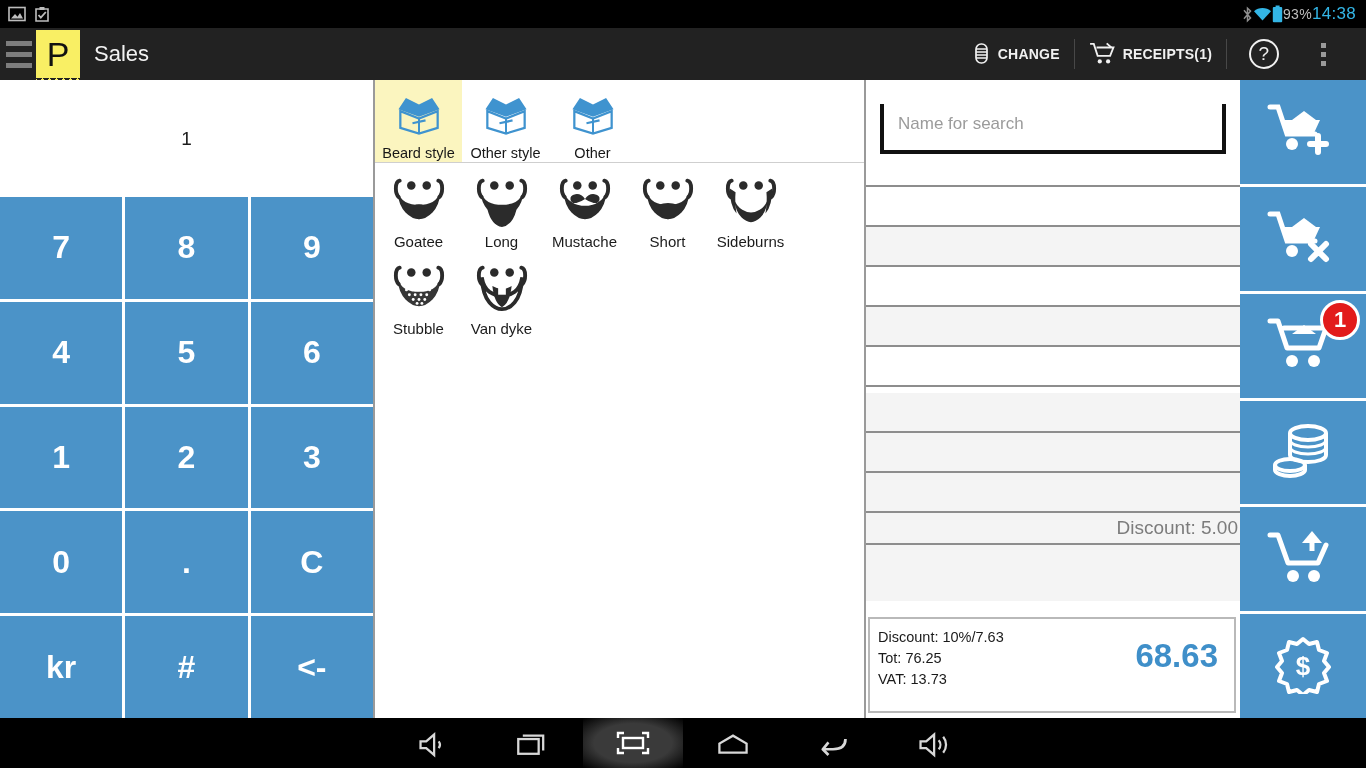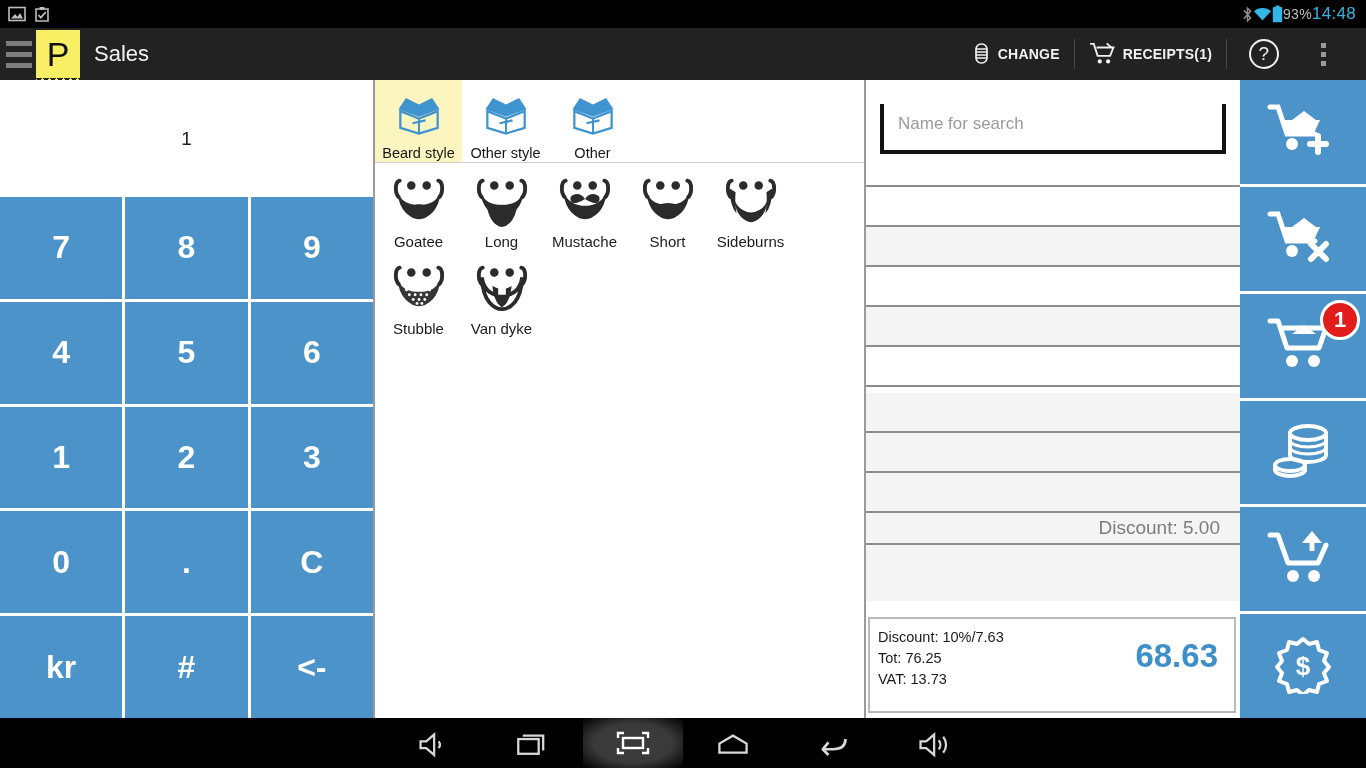--- a/index.html
+++ b/index.html
@@ -133,21 +133,21 @@
   .crow {
     display:flex; align-items:center; height: 40px; padding: 0 16px;
     border-bottom: 2px solid #8d8d8d; background:#f4f4f4; font-size: 19px;
     color:#101010; cursor:pointer;
   }
   .crow .cname { font-weight: bold; flex: 1; }
   .crow .cqty { width: 108px; text-align:left; }
   .crow .camt { width: 74px; text-align:right; }
   .cdisc {
     display:flex; justify-content:flex-end; align-items:center; height: 32px;
-    padding: 0 20px; background:#f4f4f4; color:#7c7c7c; font-size:19px;
+    padding: 0 2px; background:#f4f4f4; color:#7c7c7c; font-size:19px;
     border-bottom: 2px solid #8d8d8d;
   }
   .cart-empty { height: 56px; background:#f4f4f4; }
 
   .totals {
     position:absolute; left: 2px; bottom: 5px; width: 368px; height: 96px;
     border: 2px solid #b9b9b9; background:#fff;
     display:flex; align-items:flex-start; padding: 8px 14px 0 8px;
   }
   .tot-lines { font-size: 14.5px; color:#1a1a1a; line-height: 1.45; }
@@ -200,21 +200,21 @@
       <path d="M2 4.3L8.5 12 5.5 14.8V2.2L8.5 5 2 12.7" fill="none" stroke="#8e8e8e" stroke-width="1.5"></path>
     </svg>
     <svg width="19" height="15" viewBox="0 0 19 15">
       <path d="M9.5 13.5L1 4.2C3.3 2.1 6.3 1 9.5 1s6.2 1.1 8.5 3.2z" fill="#33b5e5"></path>
     </svg>
     <svg width="11" height="18" viewBox="0 0 11 18">
       <rect x="3.6" y="0.5" width="4" height="2" fill="#33b5e5"></rect>
       <rect x="0.8" y="2" width="9.4" height="15.3" rx="1" fill="#33b5e5"></rect>
     </svg>
     <span class="sb-batt">93%</span>
-    <span class="sb-clock">14:48</span>
+    <span class="sb-clock">14:38</span>
   </div>
 </div>
 
 <div class="appbar">
   <div class="hamburger">
     <i></i>
       <i></i>
       <i></i>
   </div>
   <div class="logo">P</div>

